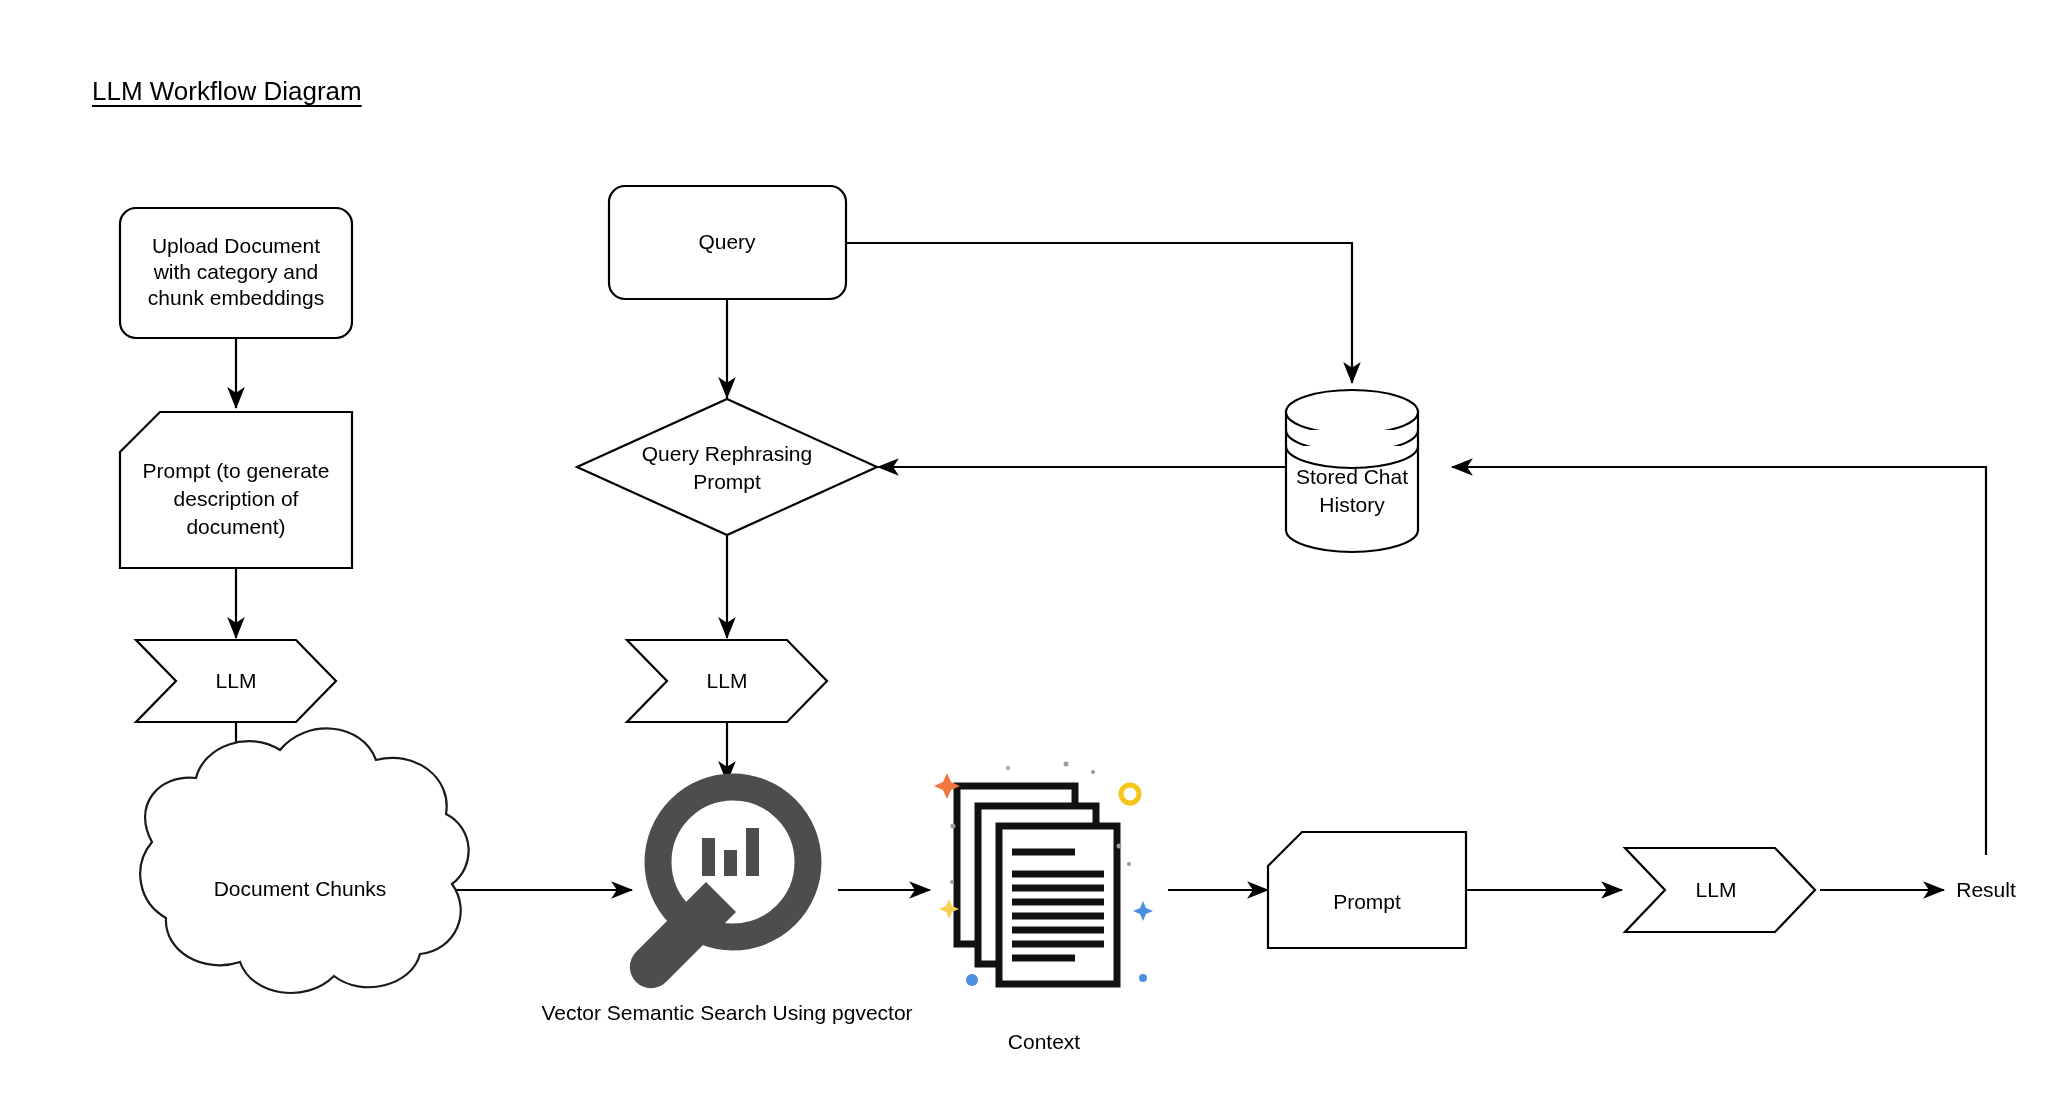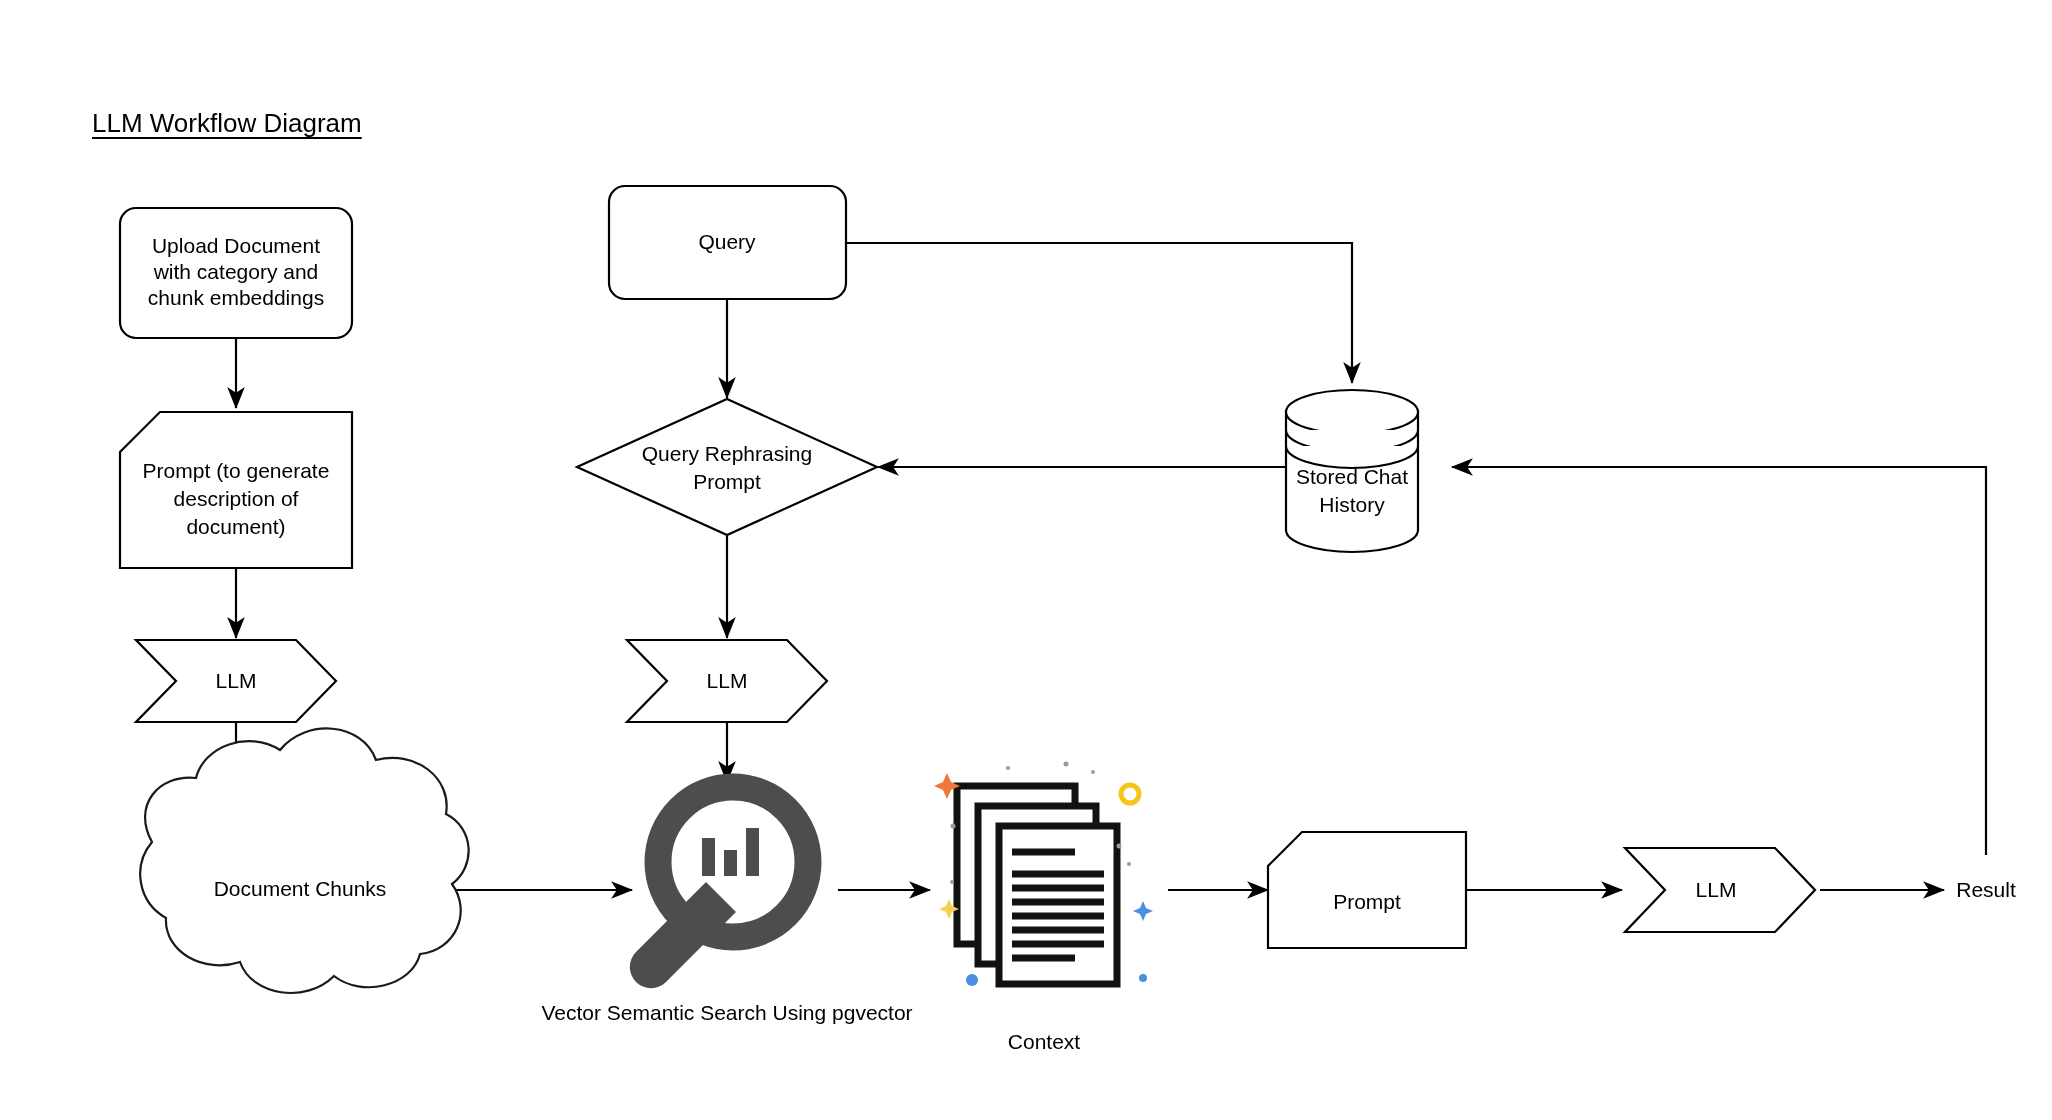--- a/index.html
+++ b/index.html
@@ -25,21 +25,20 @@
   .diagram-title {
     position: absolute;
     left: 92px;
     top: 76px;
     font-size: 26px;
     font-family: "Liberation Sans", sans-serif;
     color: #000000;
     text-decoration: underline;
     text-underline-offset: 5px;
     white-space: nowrap;
-    margin-top: 32px;
   }
   svg text {
     font-family: "Liberation Sans", sans-serif;
     fill: #000000;
   }
   .node-label {
     font-size: 21px;
     text-anchor: middle;
     dominant-baseline: middle;
   }

